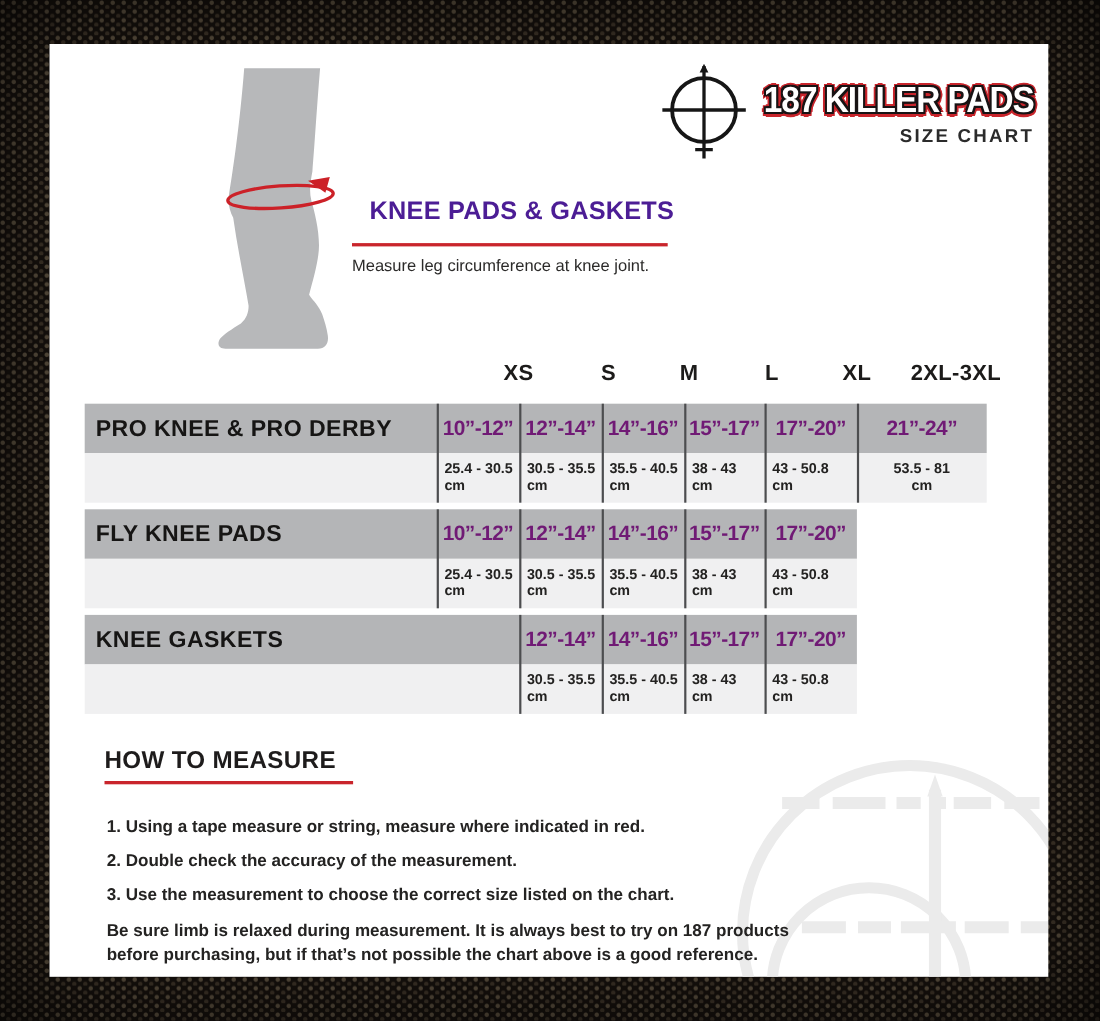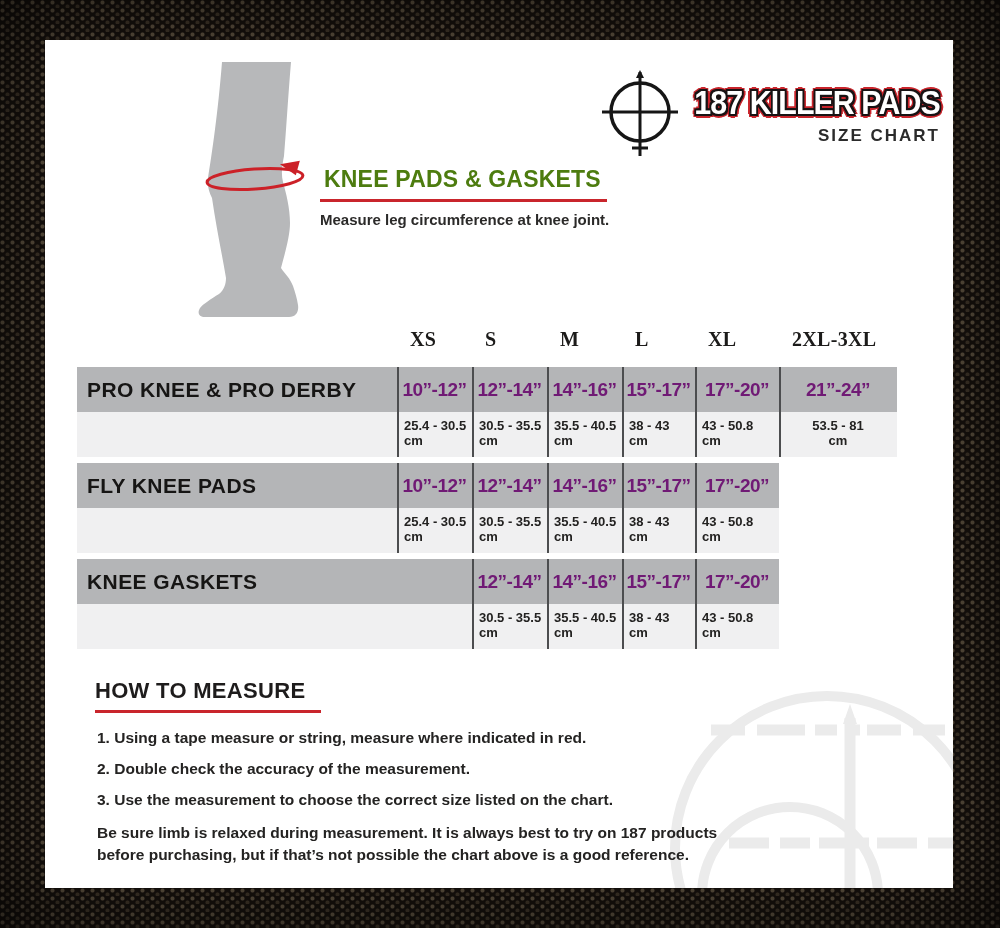--- a/index.html
+++ b/index.html
@@ -12,46 +12,46 @@
       radial-gradient(circle at 7.5px 6.5px, rgba(96,82,64,.55) 1.5px, transparent 2.5px);
     background-size:10px 8px;
     box-shadow:inset 0 0 120px rgba(0,0,0,.75);
     font-family:"Liberation Sans", sans-serif;
   }
   .card{
     position:absolute;left:45px;top:40px;width:908px;height:848px;
     background:#ffffff;overflow:hidden;
   }
   
-  .logo-wrap{position:absolute;right:13px;top:12px;width:340px;height:110px;}
+  .logo-wrap{position:absolute;right:13px;top:0;width:340px;height:110px;}
   .logo-crosshair{position:absolute;left:2px;top:18px;z-index:1;}
   .brand{
     position:absolute;right:0;top:32px;z-index:2;
     font-weight:900;font-size:33px;letter-spacing:-1px;white-space:nowrap;
     transform:scaleX(.92);transform-origin:right center;
     color:#fff;
     text-shadow:
       -2px -2px 0 #181314, 2px -2px 0 #181314, -2px 2px 0 #181314, 2px 2px 0 #181314,
       -2px 0 0 #181314, 2px 0 0 #181314, 0 -2px 0 #181314, 0 2px 0 #181314,
       -4px 0 0 #c9252c, 4px 0 0 #c9252c, 0 -4px 0 #c9252c, 0 4px 0 #c9252c,
       -3px -3px 0 #c9252c, 3px -3px 0 #c9252c, -3px 3px 0 #c9252c, 3px 3px 0 #c9252c;
   }
   .size-chart-label{
     position:absolute;right:0;top:74px;z-index:2;
     font-weight:800;font-size:17px;letter-spacing:2px;color:#2b2b2b;white-space:nowrap;
   }
   
   .sec-head{position:absolute;left:275px;top:122px;width:360px;}
-  .sec-title{font-weight:800;font-size:23px;color:#4d7c0f;letter-spacing:.2px;margin:4px;white-space:nowrap;}
+  .sec-title{font-weight:800;font-size:23px;color:#4c1d95;letter-spacing:.2px;margin:16px;white-space:nowrap;}
   .redline{height:2.5px;background:#c9252c;margin-top:6px;}
-  .sec-sub{font-weight:700;font-size:15px;color:#2b2a29;margin:9px 0 0 0;white-space:nowrap;}
+  .sec-sub{font-weight:400;font-size:15px;color:#2b2a29;margin:9px 0 0 0;white-space:nowrap;}
   .head-rule{width:287px;}
   
   .sizes{position:absolute;left:45px;top:288px;width:820px;height:28px;}
-  .col-size{position:absolute;top:0;text-align:left;font-weight:800;font-size:20px;color:#1c1b1a;letter-spacing:.3px;font-family:Liberation Serif, serif;}
+  .col-size{position:absolute;top:0;text-align:right;font-weight:800;font-size:20px;color:#1c1b1a;letter-spacing:.3px;}
   
   .tbl{position:absolute;left:32px;top:327px;width:820px;height:282px;}
   .band{position:absolute;left:0;}
   .band.gray{background:#b4b5b7;}
   .band.light{background:#f0f0f1;}
   .row-label{
     position:absolute;display:flex;align-items:center;padding-left:10px;
     font-weight:800;font-size:21px;letter-spacing:.4px;color:#161514;white-space:nowrap;
   }
   .cell-in{
@@ -61,21 +61,21 @@
   .cell-cm{
     position:absolute;font-weight:700;font-size:13px;line-height:1.15;color:#232221;
     padding:7px 0 5px 7px;white-space:pre-line;
   }
   .cell-cm.centered{text-align:center;padding-left:0;}
   .divider{position:absolute;width:2px;background:#4c4d4f;}
   
   .howto{position:absolute;left:50px;top:638px;width:660px;}
   .howto-title{font-weight:800;font-size:22px;color:#1e1c1c;letter-spacing:.3px;margin:0;white-space:nowrap;}
   .howto-rule{width:226px;}
-  .steps{margin-top:16px;}
+  .steps{margin-top:30px;}
   .step{font-weight:700;font-size:15.5px;color:#242322;margin:0 0 13px 2px;white-space:nowrap;}
   .note{font-weight:700;font-size:15.5px;line-height:1.45;color:#242322;margin:4px 0 0 2px;width:640px;}
   
   .watermark{position:absolute;right:0;bottom:0;z-index:0;}
   .content-layer{position:relative;z-index:1;width:100%;height:100%;}
   .leg-svg{position:absolute;left:150px;top:18px;}
 </style>
 </head>
 <body>
 

